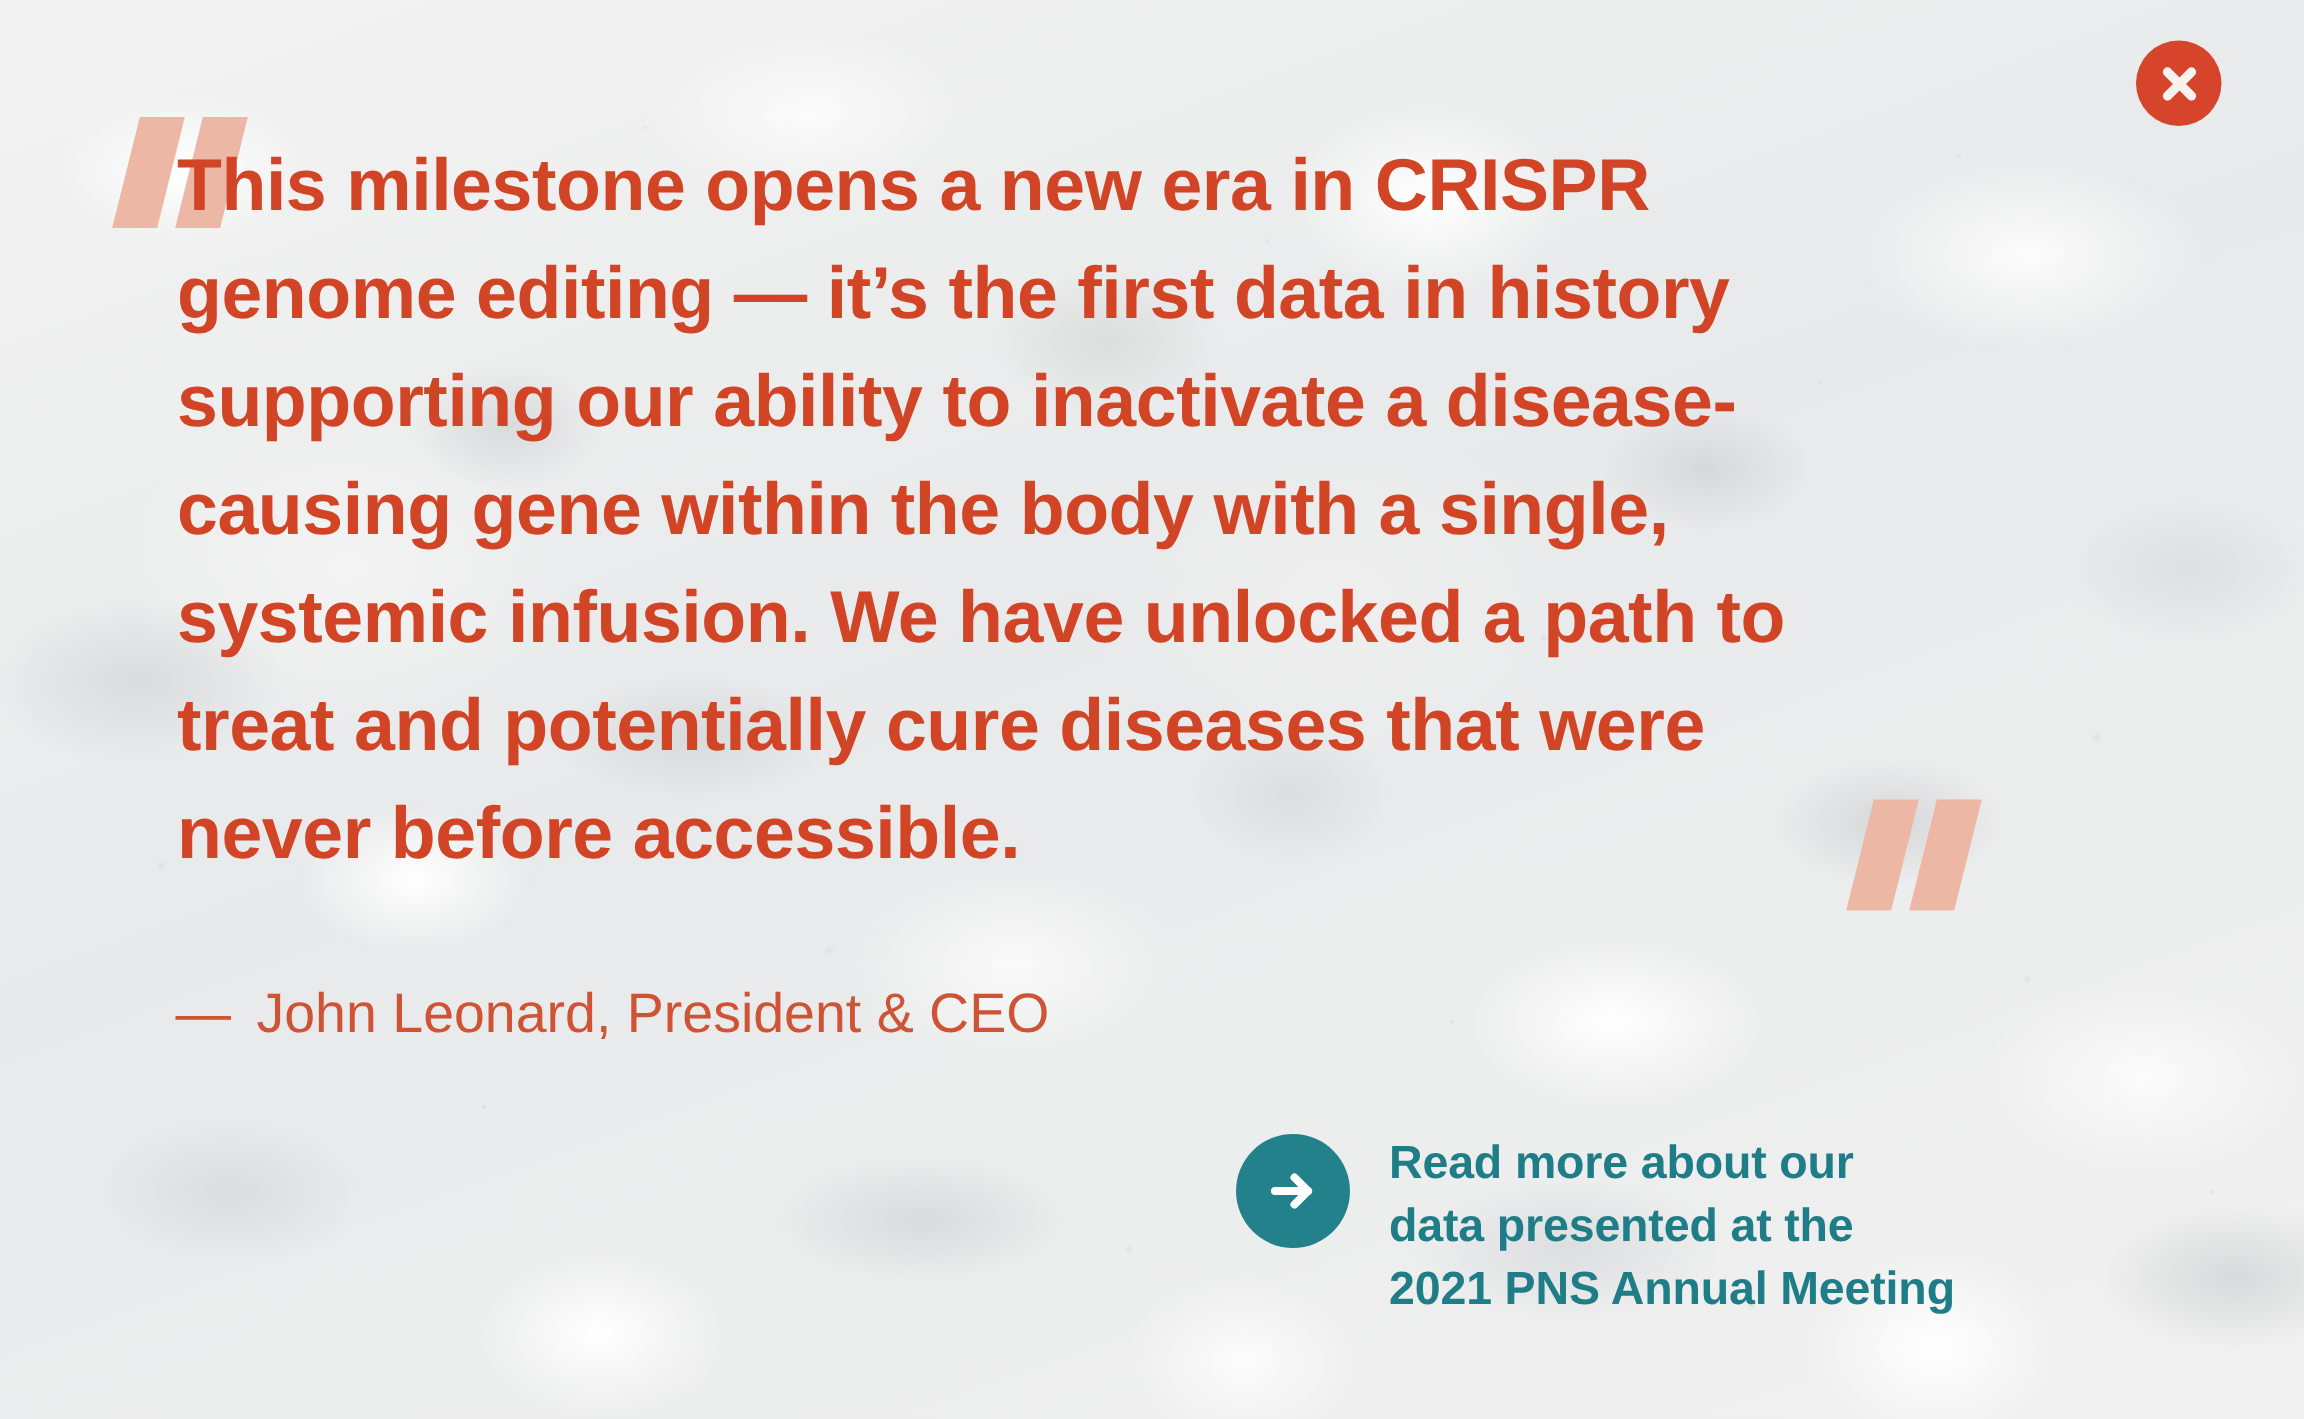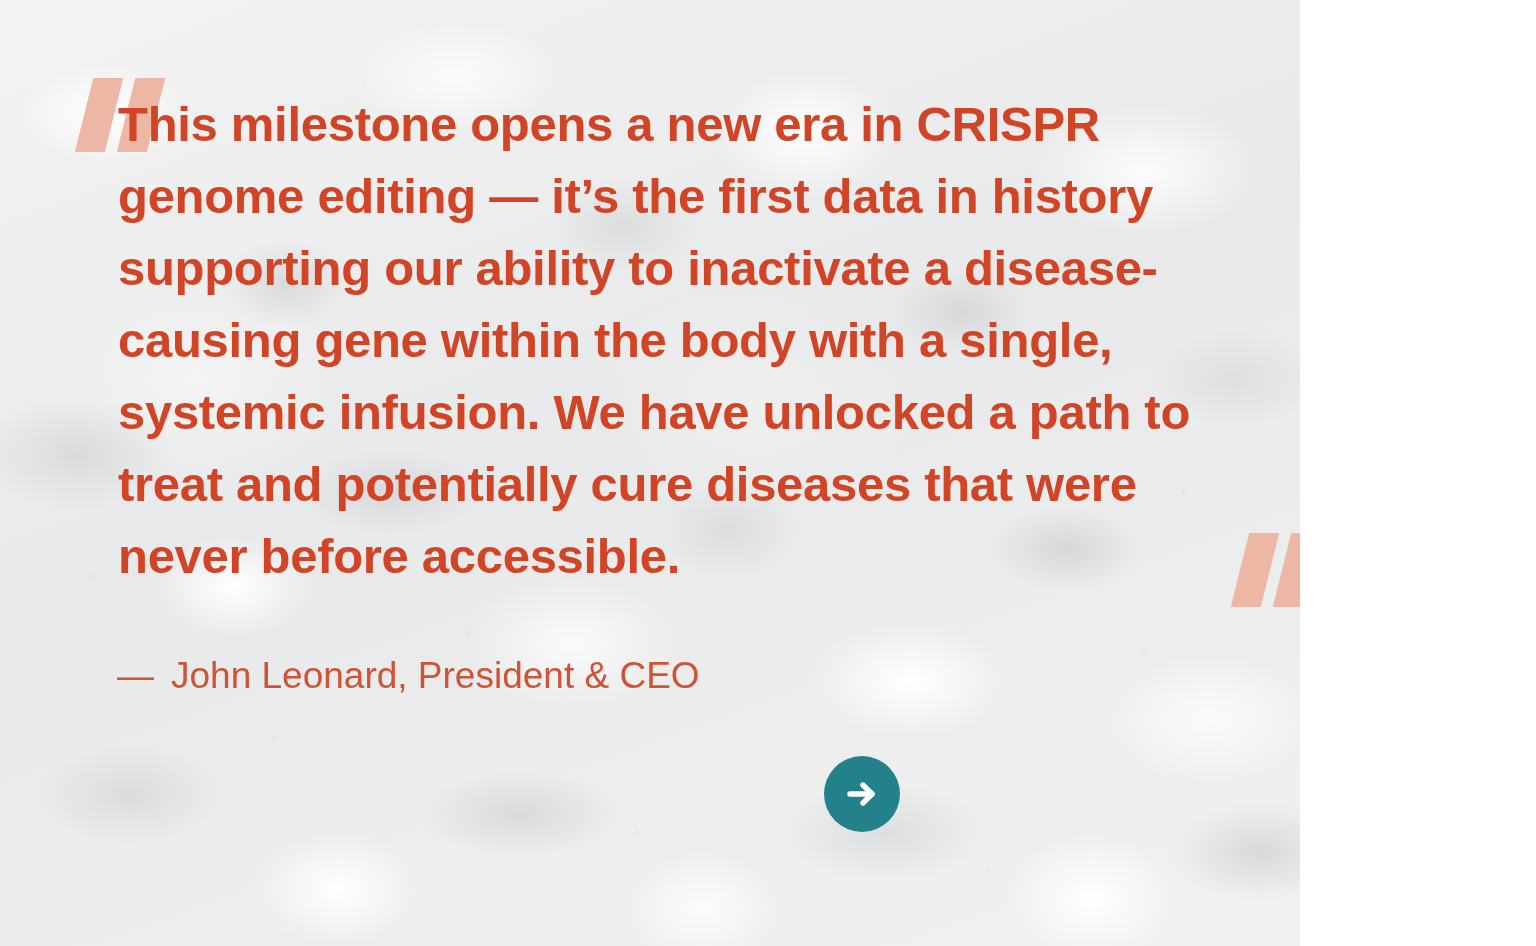--- a/index.html
+++ b/index.html
@@ -8,21 +8,21 @@
   }
   body {
     width: 1536px;
     height: 946px;
     overflow: hidden;
     font-family: "Liberation Sans", sans-serif;
   }
 
   #stage {
     position: relative;
-    width: 1300px;
+    width: 1536px;
     height: 946px;
     background-color: #e5e5e5;
     overflow: hidden;
   }
 
   
   .texture {
     position: absolute;
     inset: 0;
     background-color: #ececec;
@@ -221,15 +221,18 @@
     </div>
   </div>
 
   <a id="cta" href="#">
     <span id="cta-arrow">
       <svg width="42" height="42" viewBox="0 0 42 42">
         <line x1="9" y1="21" x2="31" y2="21" stroke="#ffffff" stroke-width="5.4" stroke-linecap="round"></line>
         <polyline points="22,12 31,21 22,30" fill="none" stroke="#ffffff" stroke-width="5.4" stroke-linecap="round" stroke-linejoin="round"></polyline>
       </svg>
     </span>
+    <span id="cta-text">Read more about our
+data presented at the
+2021 PNS Annual Meeting</span>
   </a>
 
 </div>
 
 </body></html>

